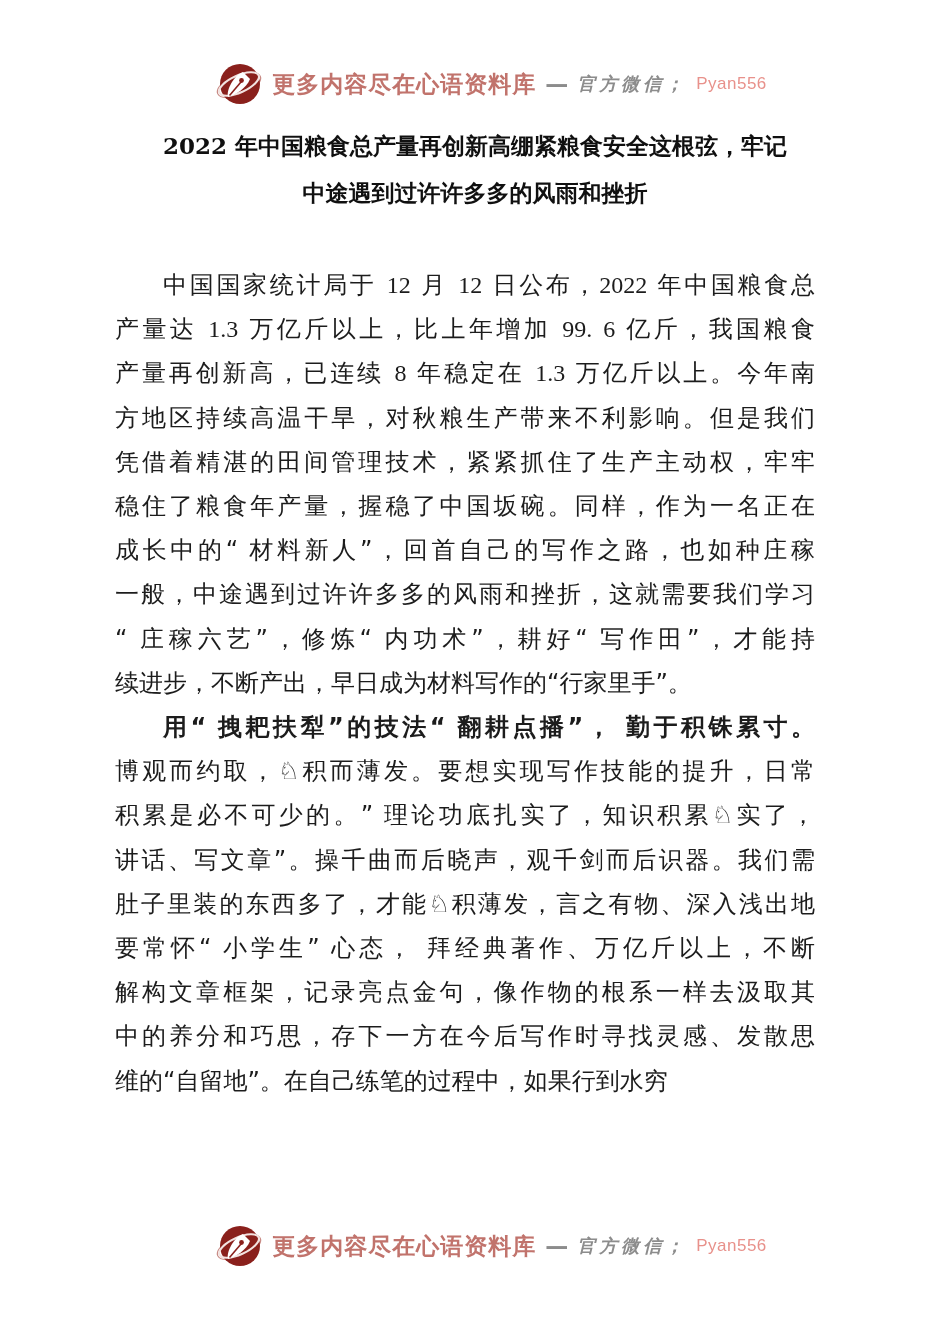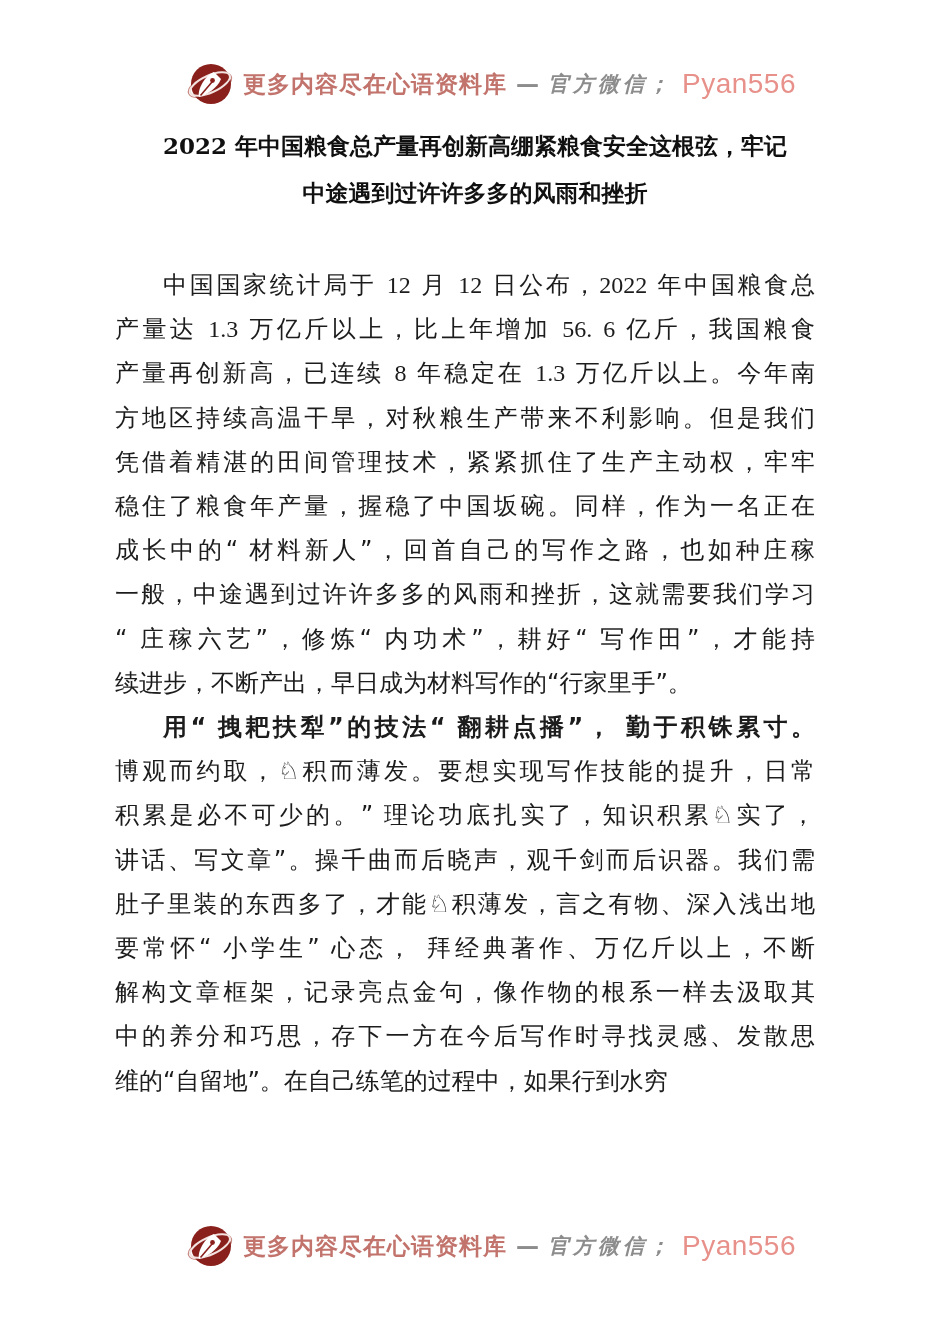--- a/index.html
+++ b/index.html
@@ -29,26 +29,26 @@
   .brand-text{
     color:var(--brand,#c1736c);
     font-family:"DejaVu Serif",serif;
     font-size:23px;font-weight:bold;letter-spacing:1px;
   }
   .wm-sep{color:var(--label,#8c8c8c);font-size:23px;font-weight:bold;}
   .wechat-label{
     color:var(--label,#8c8c8c);
     font-family:"DejaVu Serif",serif;
     font-style:italic;font-weight:bold;
-    font-size:21px;letter-spacing:4px;
+    font-size:18px;letter-spacing:4px;
   }
   .wechat-id{
     color:var(--id,#e8918b);
     font-family:"Liberation Sans",sans-serif;
-    font-size:28px;letter-spacing:.5px;text-align:right;
+    font-size:17px;letter-spacing:.5px;text-align:right;
   }
   
   .doc-title{
     position:absolute;top:122px;left:125px;width:700px;
     text-align:center;
     font-family:"DejaVu Serif",serif;
     font-weight:bold;font-size:23px;line-height:47px;
     color:#101010;
   }
   
@@ -83,21 +83,21 @@
   </div>
 
   <div class="doc-title">
       <div class="title-line">2022 年中国粮食总产量再创新高绷紧粮食安全这根弦，牢记</div>
       <div class="title-line">中途遇到过许许多多的风雨和挫折</div>
     </div>
 
   <div class="doc-body">
       <div class="para">
         <div class="line indent">中国国家统计局于 <span class="num">12</span> 月 <span class="num">12</span> 日公布，<span class="num">2022</span> 年中国粮食总</div>
-        <div class="line">产量达 <span class="num">1.3</span> 万亿斤以上，比上年增加 <span class="num">56.</span> <span class="num">6</span> 亿斤，我国粮食</div>
+        <div class="line">产量达 <span class="num">1.3</span> 万亿斤以上，比上年增加 <span class="num">99.</span> <span class="num">6</span> 亿斤，我国粮食</div>
         <div class="line">产量再创新高，已连续 <span class="num">8</span> 年稳定在 <span class="num">1.3</span> 万亿斤以上。今年南</div>
         <div class="line">方地区持续高温干旱，对秋粮生产带来不利影响。但是我们</div>
         <div class="line">凭借着精湛的田间管理技术，紧紧抓住了生产主动权，牢牢</div>
         <div class="line">稳住了粮食年产量，握稳了中国坂碗。同样，作为一名正在</div>
         <div class="line">成长中的“ 材料新人”，回首自己的写作之路，也如种庄稼</div>
         <div class="line">一般，中途遇到过许许多多的风雨和挫折，这就需要我们学习</div>
         <div class="line">“ 庄稼六艺”，修炼“ 内功术”，耕好“ 写作田”，才能持</div>
         <div class="line last">续进步，不断产出，早日成为材料写作的“行家里手”。</div>
       </div>
       <div class="para">

